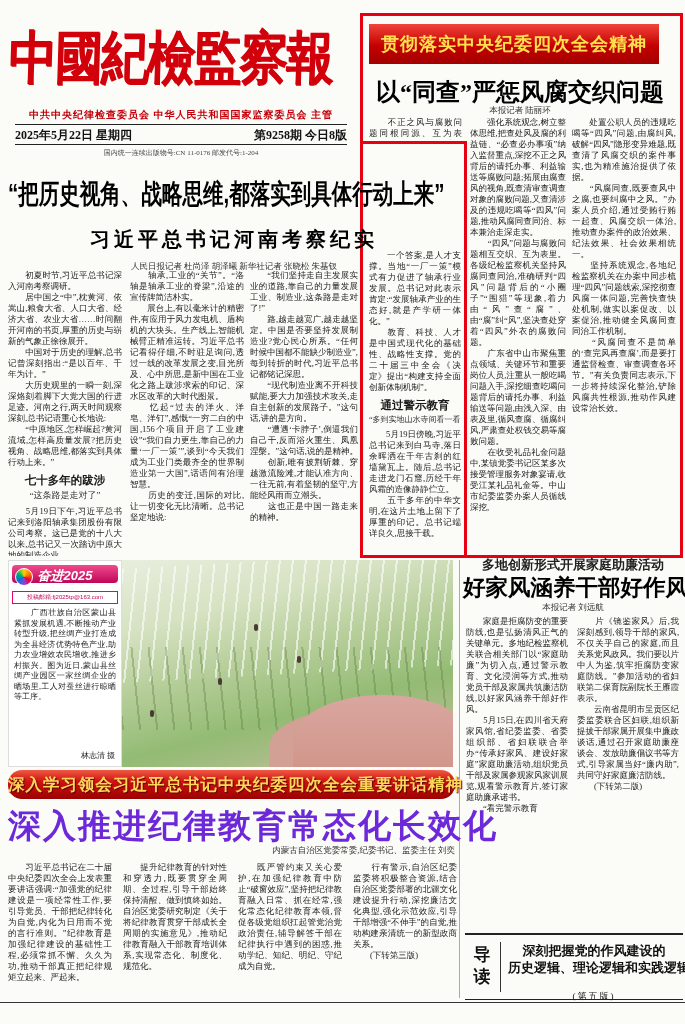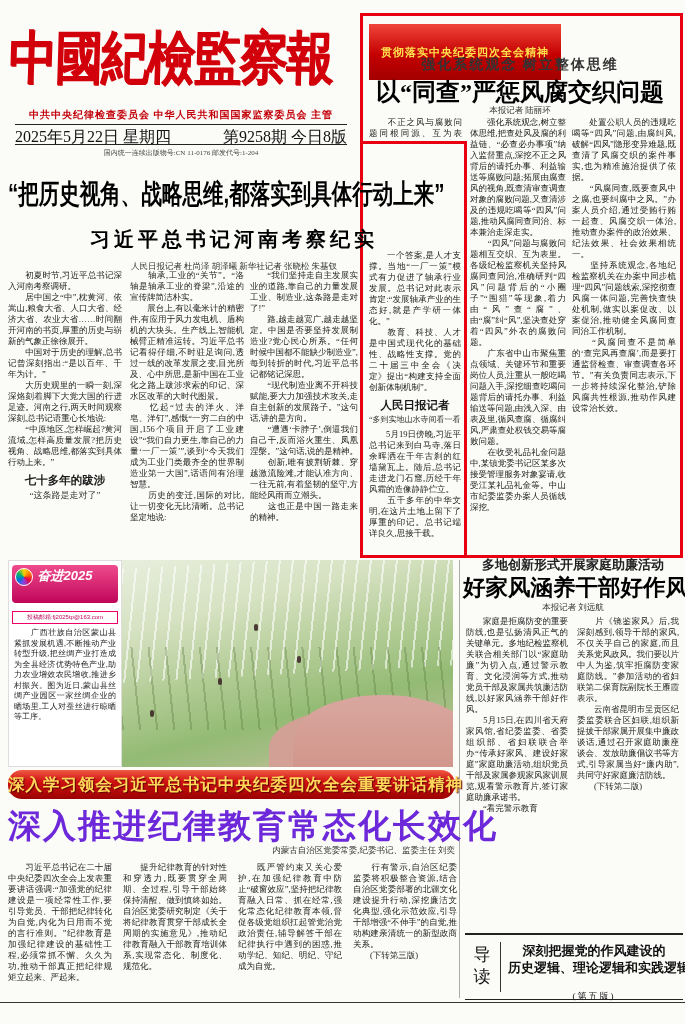--- a/index.html
+++ b/index.html
@@ -7,28 +7,28 @@
         font-family:"Liberation Serif","DejaVu Serif",serif;color:#1a1a1a;}
   .abs{position:absolute;}
   
   .masthead{left:10px;top:20px;width:345px;height:90px;color:#d2000a;
     font-weight:900;font-size:57px;white-space:nowrap;letter-spacing:-2px;
     transform:scaleX(.84) skewX(-2deg);transform-origin:left top;
     font-family:"DejaVu Serif",serif;text-shadow:1px 1px 0 #d2000a;}
   .supervisor{left:15px;top:108px;width:332px;text-align:center;color:#c3000a;
     font-size:10px;font-weight:bold;letter-spacing:1px;}
   .rule{background:#222;}
-  .dateline{left:15px;top:127px;width:332px;font-size:16px;font-weight:normal;color:#111;}
+  .dateline{left:15px;top:127px;width:332px;font-size:12px;font-weight:bold;color:#111;}
   .dateline .issue{float:right;}
   .pubcode{left:15px;top:148px;width:332px;text-align:center;font-size:7px;color:#444;}
   
   .redbox{left:360px;top:13px;width:317px;height:539px;border:3px solid #e60012;background:transparent;}
-  .kicker-badge{left:369px;top:24px;height:24px;line-height:24px;padding:16px 12px;
+  .kicker-badge{left:369px;top:24px;height:24px;line-height:24px;padding:8px 12px;
     background:linear-gradient(180deg,#f0453a,#c40000 55%,#a30000);color:#ffe14d;
-    font-weight:bold;font-size:11px;font-family:"Liberation Sans",sans-serif;letter-spacing:1px;}
+    font-weight:bold;font-size:18px;font-family:"Liberation Sans",sans-serif;letter-spacing:1px;}
   .rb-subhead{left:366px;top:56px;width:308px;text-align:center;font-size:14px;font-weight:bold;
     color:#333;letter-spacing:2px;}
   .rb-headline{left:364px;top:76px;width:312px;text-align:center;font-size:24px;font-weight:900;
     color:#000;white-space:nowrap;letter-spacing:0;}
   .rb-byline{left:366px;top:105px;width:308px;text-align:center;font-size:8.5px;color:#333;}
   .notch-h{left:360px;top:141px;width:107px;height:3px;background:#e60012;}
   .notch-v{left:464px;top:141px;width:3px;height:414px;background:#e60012;}
   
   .col{font-size:8.5px;line-height:11px;text-align:justify;color:#222;
        white-space:pre-line;overflow:hidden;}
@@ -36,21 +36,21 @@
   .sec-quote{text-align:center;font-size:9px;margin-bottom:4px;white-space:nowrap;color:#333;}
   
   .lead-headline{left:8px;top:176px;width:600px;transform:scaleX(.76);transform-origin:left top;
     font-family:"Liberation Sans","DejaVu Sans",sans-serif;font-weight:900;font-size:27px;
     white-space:nowrap;color:#000;}
   .lead-subhead{left:8px;top:226px;width:452px;text-align:center;font-size:20px;font-weight:bold;
     letter-spacing:4px;color:#000;}
   .lead-byline{left:8px;top:255px;width:452px;text-align:center;font-size:8.5px;color:#333;margin-top:6px;}
   
   .caption-card{left:8px;top:560px;width:114px;height:207px;background:#fff;border:1px solid #ddd;box-sizing:border-box;}
-  .fj-badge{margin:4px 3px 8px;height:38px;border-radius:4px;background:linear-gradient(180deg,#ef4b8d,#c00559);
+  .fj-badge{margin:4px 3px 8px;height:18px;border-radius:4px;background:linear-gradient(180deg,#ef4b8d,#c00559);
     color:#fff;font-style:italic;font-weight:900;font-size:13px;line-height:22px;text-align:center;
     font-family:"Liberation Sans",sans-serif;position:relative;}
   .fj-wheel{position:absolute;left:3px;top:3px;width:16px;height:16px;border-radius:50%;
     background:conic-gradient(#ffd400,#ff7a00,#e8003d,#8f3fe0,#0074d9,#00b36b,#ffd400);border:1.5px solid #fff;}
   .fj-mail{margin:2px 3px;border:1px solid #e06;color:#c00559;font-size:6px;text-align:center;
     font-family:"Liberation Sans",sans-serif;padding:1px 0;}
   .caption-text{margin:4px 5px 0;font-size:8px;line-height:10.5px;text-align:justify;color:#222;height:128px;overflow:hidden;}
   .caption-credit{margin:14px 6px;font-size:8px;text-align:right;color:#222;}
   .photo{left:122px;top:560px;width:331px;height:207px;overflow:hidden;
     background:linear-gradient(165deg,#e8eedd 0%,#d6e2c2 25%,#b3cc96 48%,#93bb74 68%,#a7bd85 80%,#cdbfa0 90%,#d9aa9b 100%);}
@@ -71,21 +71,21 @@
   .banner{left:8px;top:770px;width:447px;height:29px;border-radius:14px;
     background:linear-gradient(180deg,#ef5a43 0%,#d01111 40%,#9c0202 100%);
     color:#ffd75a;text-align:center;line-height:29px;font-size:16.5px;font-weight:bold;
     letter-spacing:1px;text-shadow:1px 1px 1px #5e0000;white-space:nowrap;}
   .bot-headline{left:8px;top:804px;width:447px;text-align:right;font-size:33px;font-weight:900;
     letter-spacing:2px;color:#6d28d9;white-space:nowrap;}
   .bot-byline{left:8px;top:845px;width:447px;text-align:right;font-size:8.5px;color:#333;}
   
   .daodu-topline{left:465px;top:933px;width:218px;height:2px;background:#222;}
   .daodu-botline{left:465px;top:999px;width:218px;height:1px;background:#222;}
-  .daodu-label{left:472px;top:944px;width:20px;font-size:17px;font-weight:normal;line-height:22px;
+  .daodu-label{left:472px;top:944px;width:20px;font-size:17px;font-weight:bold;line-height:22px;
     word-break:break-all;text-align:center;color:#111;}
   .daodu-div{left:500px;top:942px;width:1px;height:50px;background:#333;}
   .daodu-body{left:508px;top:942px;width:172px;text-align:center;color:#111;}
   .daodu-line{font-size:13px;font-weight:bold;line-height:17px;white-space:nowrap;}
   .daodu-page{font-size:9px;margin-top:14px;letter-spacing:2px;}
   
   .footer-line{left:0;top:1002px;width:685px;height:1px;background:#333;}
   .footer-text{left:0;top:1007px;width:685px;text-align:center;font-size:8.5px;font-weight:bold;color:#222;margin-top:18px;}
 </style>
 </head>
@@ -98,21 +98,20 @@
   <div class="abs rule" style="left:15px;top:124px;width:332px;height:1px;"></div>
   <div class="abs dateline">
     <span>2025年5月22日  星期四</span>
     <span class="issue">第9258期  今日8版</span>
   </div>
   <div class="abs rule" style="left:15px;top:144px;width:332px;height:1px;"></div>
   <div class="abs pubcode">国内统一连续出版物号:CN 11-0176  邮发代号:1-204</div>
 
   <div class="abs redbox"></div>
   <div class="abs kicker-badge">贯彻落实中央纪委四次全会精神</div>
-  <div class="abs rb-subhead">强化系统观念 树立整体思维</div>
   <div class="abs rb-headline">以“同查”严惩风腐交织问题</div>
   <div class="abs rb-byline">本报记者 陆丽环</div>
   <div class="abs notch-h"></div>
   <div class="abs notch-v"></div>
   <div class="abs col" style="left:369px;top:117px;width:93px;height:23px;">　　不正之风与腐败问题同根同源、互为表里。二十届中央纪委四次全会强调,一体推进正风反腐,</div>
   <div class="abs col" style="left:470px;top:117px;width:96px;height:431px;">　　强化系统观念,树立整体思维,把查处风及腐的利益链、“必查必办事项”纳入监督重点,深挖不正之风背后的请托办事、利益输送等腐败问题;拓展由腐查风的视角,既查清审查调查对象的腐败问题,又查清涉及的违规吃喝等“四风”问题,推动风腐同查同治、标本兼治走深走实。
 　　“四风”问题与腐败问题相互交织、互为表里。各级纪检监察机关坚持风腐同查同治,准确研判“四风”问题背后的“小圈子”“围猎”等现象,着力由“风”查“腐”、由“腐”纠“风”,坚决查处穿着“四风”外衣的腐败问题。
 　　广东省中山市聚焦重点领域、关键环节和重要岗位人员,注重从一般吃喝问题入手,深挖细查吃喝问题背后的请托办事、利益输送等问题,由浅入深、由表及里,循风查腐、循腐纠风,严肃查处权钱交易等腐败问题。
 　　在收受礼品礼金问题中,某镇党委书记区某多次接受管理服务对象宴请,收受江某礼品礼金等。中山市纪委监委办案人员循线深挖,</div>
   <div class="abs col" style="left:572px;top:117px;width:104px;height:431px;">　　处置公职人员的违规吃喝等“四风”问题,由腐纠风,破解“四风”隐形变异难题,既查清了风腐交织的案件事实,也为精准施治提供了依据。
@@ -124,35 +123,36 @@
   <div class="abs lead-subhead">习近平总书记河南考察纪实</div>
   <div class="abs lead-byline">人民日报记者 杜尚泽 胡泽曦  新华社记者 张晓松 朱基钗</div>
   <div class="abs" style="left:8px;top:270px;width:114px;height:286px;overflow:hidden;">
     <div class="col">　　初夏时节,习近平总书记深入河南考察调研。
 　　居中国之“中”,枕黄河、依嵩山,粮食大省、人口大省、经济大省、农业大省……时间翻开河南的书页,厚重的历史与崭新的气象正徐徐展开。
 　　中国对于历史的理解,总书记曾深刻指出:“是以百年、千年为计。”
 　　大历史观里的一瞬一刻,深深烙刻着脚下大党大国的行进足迹。河南之行,两天时间观察深刻,总书记语重心长地说:
 　　“中原地区,怎样崛起?黄河流域,怎样高质量发展?把历史视角、战略思维,都落实到具体行动上来。”</div>
     <div class="sec-head">七十多年的跋涉</div>
     <div class="sec-quote">“这条路是走对了”</div>
+    <div class="col">　　5月19日下午,习近平总书记来到洛阳轴承集团股份有限公司考察。这已是党的十八大以来,总书记又一次踏访中原大地的制造企业。</div>
   </div>
   <div class="abs col" style="left:130px;top:270px;width:114px;height:286px;">　　轴承,工业的“关节”。“洛轴是轴承工业的脊梁”,沿途的宣传牌简洁朴实。
 　　展台上,有以毫米计的精密件,有应用于风力发电机、盾构机的大块头。生产线上,智能机械臂正精准运转。习近平总书记看得仔细,不时驻足询问,透过一线的改革发展之变,目光所及、心中所思,是新中国在工业化之路上跋涉求索的印记、深水区改革的大时代图景。
 　　忆起“过去的洋火、洋皂、洋钉”,感慨“一穷二白的中国,156个项目开启了工业建设”“我们自力更生,靠自己的力量‘一厂一策’”,谈到“今天我们成为工业门类最齐全的世界制造业第一大国”,话语间有治理智慧。
 　　历史的变迁,国际的对比,让一切变化无比清晰。总书记坚定地说:</div>
   <div class="abs col" style="left:250px;top:270px;width:108px;height:286px;">　　“我们坚持走自主发展实业的道路,靠自己的力量发展工业、制造业,这条路是走对了!”
 　　路,越走越宽广,越走越坚定。中国是否要坚持发展制造业?党心民心所系。“任何时候中国都不能缺少制造业”,每到转折的时代,习近平总书记都铭记深思。
 　　“现代制造业离不开科技赋能,要大力加强技术攻关,走自主创新的发展路子。”这句话,讲的是方向。
 　　“遭遇‘卡脖子’,倒逼我们自己干,反而浴火重生、凤凰涅槃。”这句话,说的是精神。
 　　创新,唯有披荆斩棘、穿越激流险滩,才能认准方向、一往无前,有着坚韧的坚守,方能经风雨而立潮头。
 　　这也正是中国一路走来的精神。</div>
   <div class="abs" style="left:369px;top:250px;width:92px;height:303px;overflow:hidden;">
     <div class="col">　　一个答案,是人才支撑。当地“一厂一策”模式有力促进了轴承行业发展。总书记对此表示肯定:“发展轴承产业的生态好,就是产学研一体化。”
 　　教育、科技、人才是中国式现代化的基础性、战略性支撑。党的二十届三中全会《决定》提出“构建支持全面创新体制机制”。</div>
-    <div class="sec-head">人民日报记者</div>
+    <div class="sec-head">通过警示教育</div>
     <div class="sec-quote" style="font-size:8px;">“多到实地山水寺间看一看”</div>
     <div class="col">　　5月19日傍晚,习近平总书记来到白马寺,落日余晖洒在千年古刹的红墙黛瓦上。随后,总书记走进龙门石窟,历经千年风霜的造像静静伫立。
 　　五千多年的中华文明,在这片土地上留下了厚重的印记。总书记端详良久,思接千载。</div>
   </div>
 
   <div class="abs caption-card">
     <div class="fj-badge">
       <span class="fj-wheel"></span>
       <span>奋进2025</span>
     </div>

